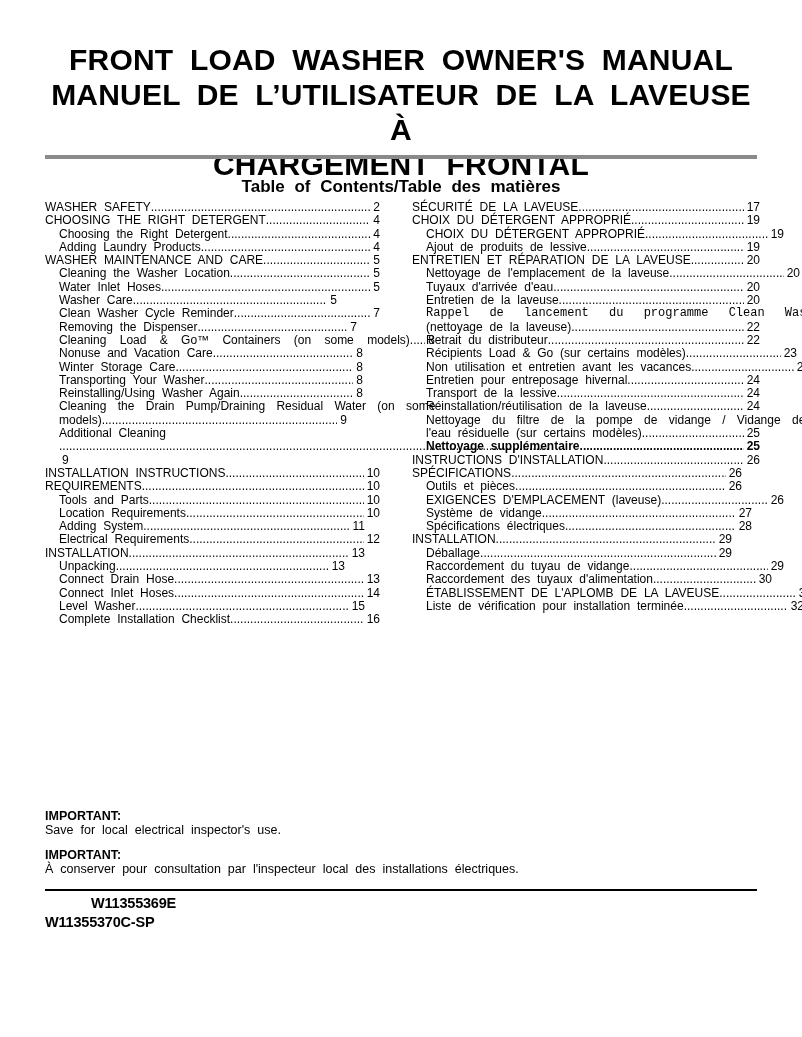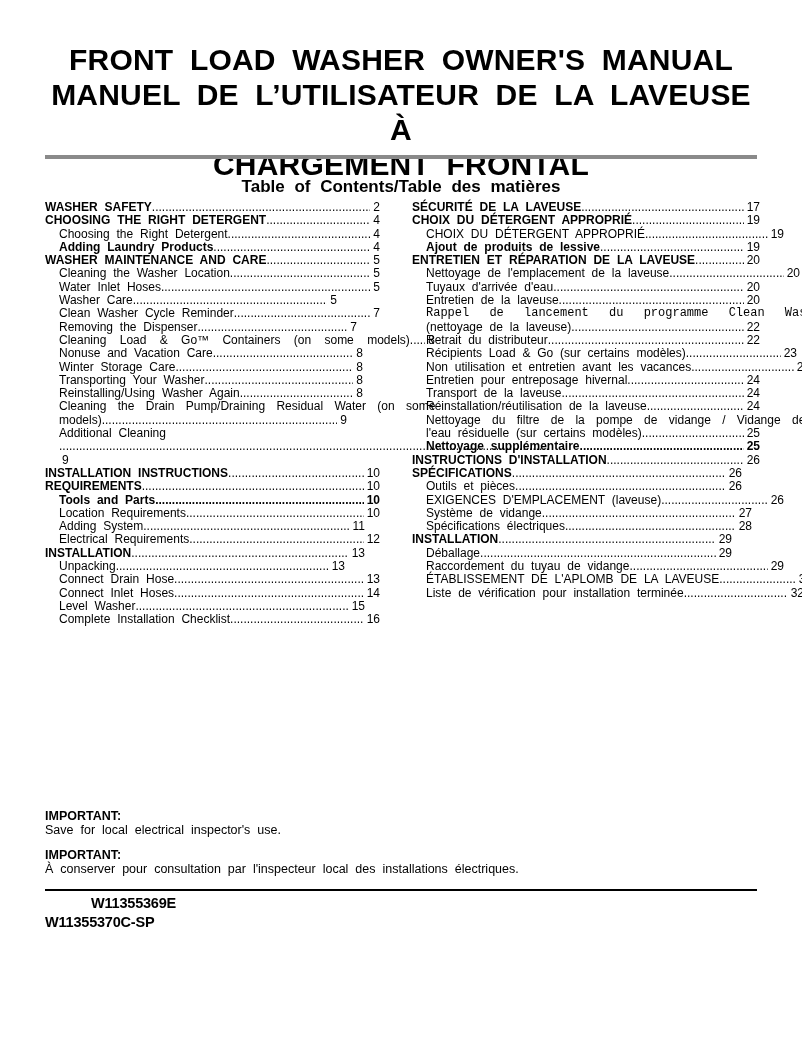--- a/index.html
+++ b/index.html
@@ -8,21 +8,21 @@
   .title{position:absolute;top:42px;left:40px;width:722px;text-align:center;
          font-weight:700;font-size:30px;line-height:35px;word-spacing:8px;letter-spacing:.2px;}
   .rule-thick{position:absolute;top:155px;left:45px;width:712px;height:4px;background:#8a8a8a;}
   .toc-head{position:absolute;top:177px;left:40px;width:722px;text-align:center;
             font-weight:700;font-size:17px;word-spacing:5px;}
   .col{position:absolute;top:201px;font-size:12px;line-height:13.3px;}
   .col-left{left:45px;}
   .col-right{left:412px;}
   .line{display:flex;align-items:baseline;box-sizing:border-box;}
   .line .txt{white-space:nowrap;word-spacing:3.5px;}
-  .line.b > .txt{font-weight:700;}
+  .line.b > .txt{font-weight:400;}
   .line.i{padding-left:14px;}
   .line.nf{display:block;white-space:nowrap;}
   .lead{flex:1 1 auto;min-width:0;overflow:hidden;white-space:nowrap;}
   .lead::after{content:"...................................................................................................................................................";}
   .pg{padding-left:3px;flex:0 0 auto;}
   .imp{position:absolute;left:45px;font-size:12.5px;line-height:13.5px;word-spacing:3.5px;}
   .imp .lbl{font-weight:700;}
   .rule-thin{position:absolute;top:889px;left:45px;width:712px;height:2px;background:#000;}
   .docnum{position:absolute;left:45px;font-weight:700;font-size:14.5px;letter-spacing:-.2px;}
   .docnum.n1{top:895px;margin-left:46px;}
@@ -133,21 +133,21 @@
       <div class="line b" style="width: 335px;">
         <span class="txt">INSTALLATION INSTRUCTIONS</span>
         <span class="lead"></span>
         <span class="pg">10</span>
       </div>
       <div class="line b" style="width: 335px;">
         <span class="txt">REQUIREMENTS</span>
         <span class="lead"></span>
         <span class="pg">10</span>
       </div>
-      <div class="line i" style="width: 335px; font-weight: bold;">
+      <div class="line i" style="width: 335px;">
         <span class="txt">Tools and Parts</span>
         <span class="lead"></span>
         <span class="pg">10</span>
       </div>
       <div class="line i" style="width: 335px;">
         <span class="txt">Location Requirements</span>
         <span class="lead"></span>
         <span class="pg">10</span>
       </div>
       <div class="line i" style="width: 320px;">
@@ -252,21 +252,21 @@
         <span class="txt">Non utilisation et entretien avant les vacances</span>
         <span class="lead"></span>
         <span class="pg">24</span>
       </div>
       <div class="line i" style="width: 348px;">
         <span class="txt">Entretien pour entreposage hivernal</span>
         <span class="lead"></span>
         <span class="pg">24</span>
       </div>
       <div class="line i" style="width: 348px;">
-        <span class="txt">Transport de la laveuse</span>
+        <span class="txt">Transport de la lessive</span>
         <span class="lead"></span>
         <span class="pg">24</span>
       </div>
       <div class="line i" style="width: 348px;">
         <span class="txt">Réinstallation/réutilisation de la laveuse</span>
         <span class="lead"></span>
         <span class="pg">24</span>
       </div>
       <div class="line i nf" style="width: 348px;"><span class="txt" style="word-spacing: 8px;">Nettoyage du filtre de la pompe de vidange / Vidange de</span></div>
       <div class="line i" style="width: 348px;">
@@ -316,20 +316,25 @@
       </div>
       <div class="line i" style="width: 320px;">
         <span class="txt">Déballage</span>
         <span class="lead"></span>
         <span class="pg">29</span>
       </div>
       <div class="line i" style="width: 372px;">
         <span class="txt">Raccordement du tuyau de vidange</span>
         <span class="lead"></span>
         <span class="pg">29</span>
+      </div>
+      <div class="line i" style="width: 360px;">
+        <span class="txt">Raccordement des tuyaux d'alimentation</span>
+        <span class="lead"></span>
+        <span class="pg">30</span>
       </div>
       <div class="line i" style="width: 400px;">
         <span class="txt">ÉTABLISSEMENT DE L'APLOMB DE LA LAVEUSE</span>
         <span class="lead"></span>
         <span class="pg">31</span>
       </div>
       <div class="line i" style="width: 392px;">
         <span class="txt">Liste de vérification pour installation terminée</span>
         <span class="lead"></span>
         <span class="pg">32</span>

